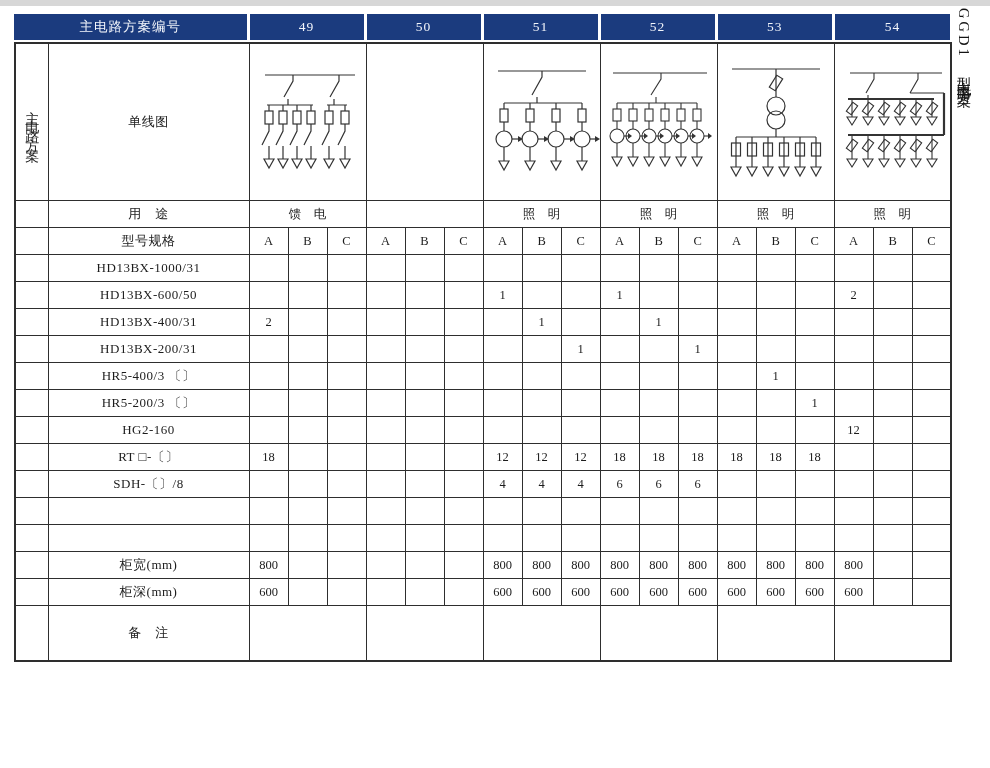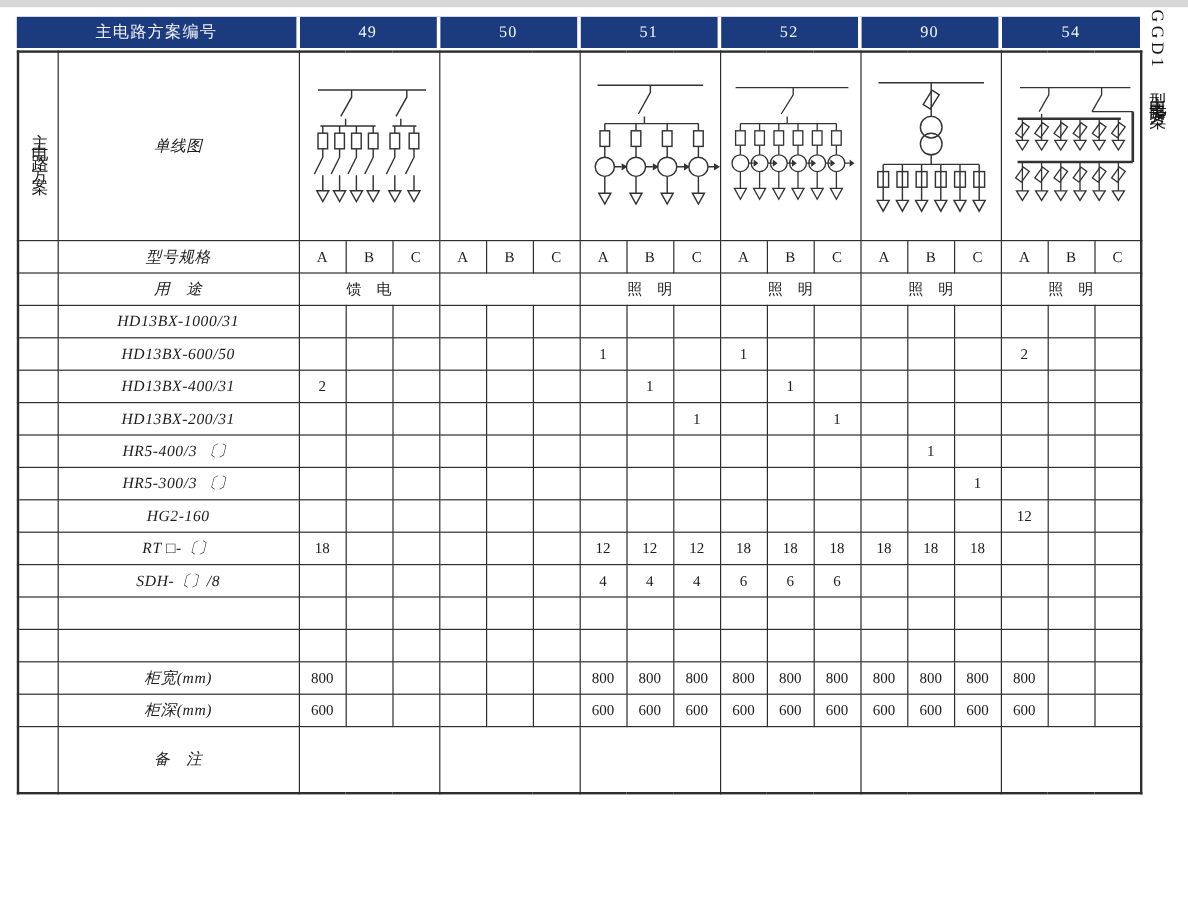--- a/index.html
+++ b/index.html
@@ -15,21 +15,21 @@
   .hdr-table td{background:#1b3b7e;color:#f2f5fb;text-align:center;vertical-align:middle;
     height:26px;font-size:13.5px;border-right:3px solid #fff;padding:0;letter-spacing:1px;}
   .hdr-table td:last-child{border-right:none;}
   .hdr-table{margin-bottom:2px;}
 
   
   .main-table{border:2px solid #2e2e2e;}
   .main-table td{border:1px solid #2e2e2e;text-align:center;vertical-align:middle;
     height:26px;font-size:12.5px;padding:0 2px;overflow:hidden;}
   tr.diagram-row td{height:156px;}
-  td.lbl{font-size:13px;letter-spacing:0.5px;font-style:italic;}
+  td.lbl{font-size:13px;letter-spacing:0.5px;}
   tr.remark-row td{height:54px;}
   .vert-label{writing-mode:vertical-lr;text-orientation:upright;letter-spacing:9px;
     font-size:14px;display:inline-block;margin-top:4px;}
   .diag-cell svg{display:block;margin:0 auto;}
 
   
   .side-title{position:absolute;left:954px;top:8px;height:250px;
     writing-mode:vertical-rl;text-orientation:mixed;font-size:14.5px;
     letter-spacing:3px;color:#141414;}
 </style>
@@ -63,21 +63,21 @@
         <col class="cv">
         <col class="cv">
     </colgroup>
     <tbody>
       <tr id="head-row">
         <td colspan="2">主电路方案编号</td>
       <td colspan="3">49</td>
           <td colspan="3">50</td>
           <td colspan="3">51</td>
           <td colspan="3">52</td>
-          <td colspan="3">90</td>
+          <td colspan="3">53</td>
           <td colspan="3">54</td>
         </tr>
     </tbody>
   </table>
 
   <table class="main-table">
     <colgroup>
         <col class="c0">
         <col class="c1">
       <col class="cv">
@@ -313,20 +313,31 @@
                   <polygon points="73,98 83,98 78,106"></polygon>
                 <path d="M94 74 V98"></path>
                   <rect x="91" y="79" width="6" height="11" transform="rotate(36 94 84.5)"></rect>
                   <polygon points="89,98 99,98 94,106"></polygon>
               </g>
             </g>
           </svg>
         </td>
       </tr>
 
+      <tr id="usage-row">
+        <td></td>
+        <td class="lbl">用　途</td>
+      <td colspan="3">馈　电</td>
+          <td colspan="3"></td>
+          <td colspan="3">照　明</td>
+          <td colspan="3">照　明</td>
+          <td colspan="3">照　明</td>
+          <td colspan="3">照　明</td>
+        </tr>
+
       <tr id="phase-row">
         <td></td>
         <td class="lbl">型号规格</td>
       <td>A</td>
           <td>B</td>
           <td>C</td>
           <td>A</td>
           <td>B</td>
           <td>C</td>
           <td>A</td>
@@ -336,31 +347,20 @@
           <td>B</td>
           <td>C</td>
           <td>A</td>
           <td>B</td>
           <td>C</td>
           <td>A</td>
           <td>B</td>
           <td>C</td>
         </tr>
 
-      <tr id="usage-row">
-        <td></td>
-        <td class="lbl">用　途</td>
-      <td colspan="3">馈　电</td>
-          <td colspan="3"></td>
-          <td colspan="3">照　明</td>
-          <td colspan="3">照　明</td>
-          <td colspan="3">照　明</td>
-          <td colspan="3">照　明</td>
-        </tr>
-
       <tr>
           <td></td>
           <td class="lbl">HD13BX-1000/31</td>
           <td></td>
           <td></td>
           <td></td>
           <td></td>
           <td></td>
           <td></td>
           <td></td>
@@ -459,21 +459,21 @@
           <td></td>
           <td></td>
           <td>1</td>
           <td></td>
           <td></td>
           <td></td>
           <td></td>
         </tr>
         <tr>
           <td></td>
-          <td class="lbl">HR5-300/3 〔〕</td>
+          <td class="lbl">HR5-200/3 〔〕</td>
           <td></td>
           <td></td>
           <td></td>
           <td></td>
           <td></td>
           <td></td>
           <td></td>
           <td></td>
           <td></td>
           <td></td>

